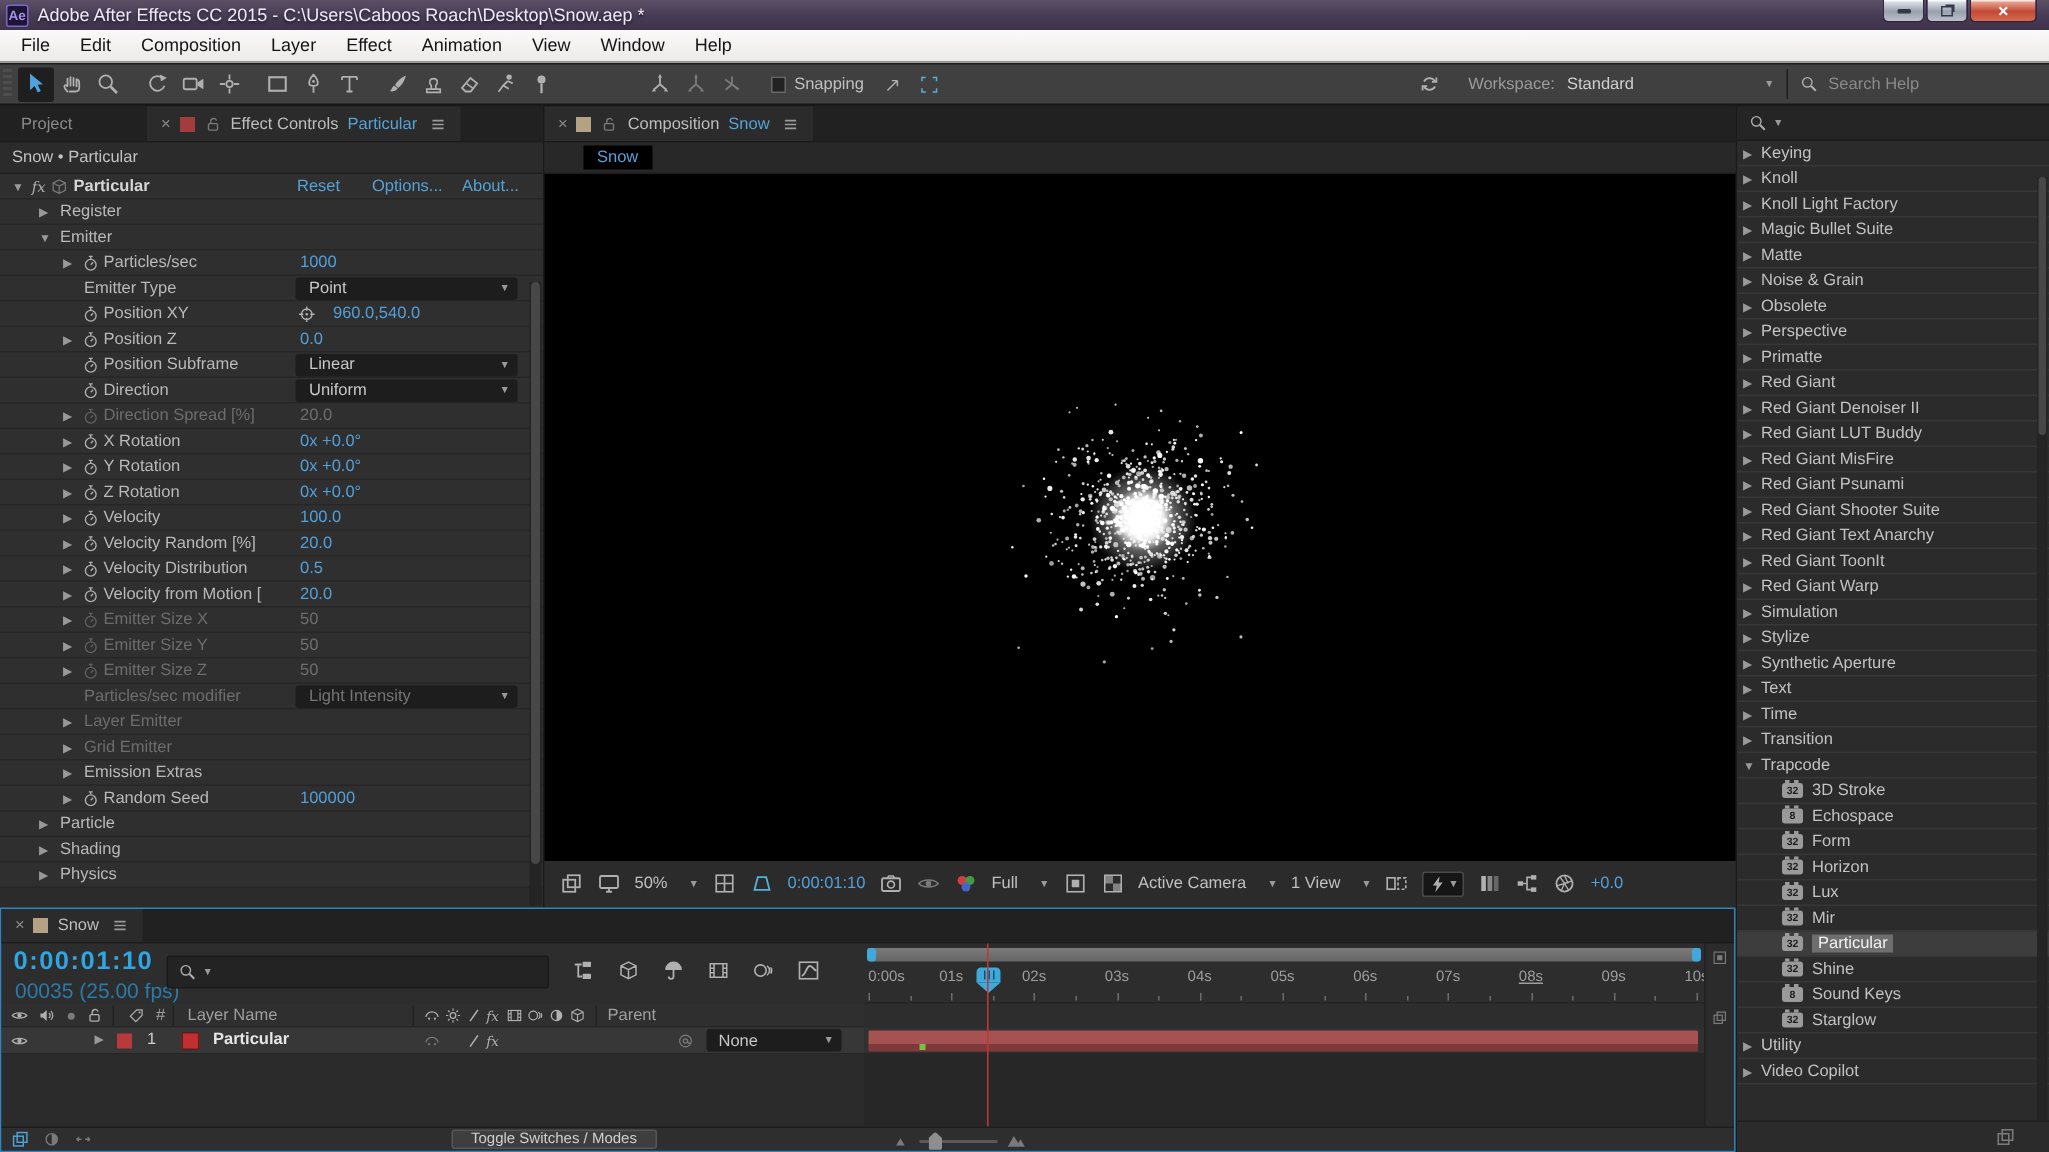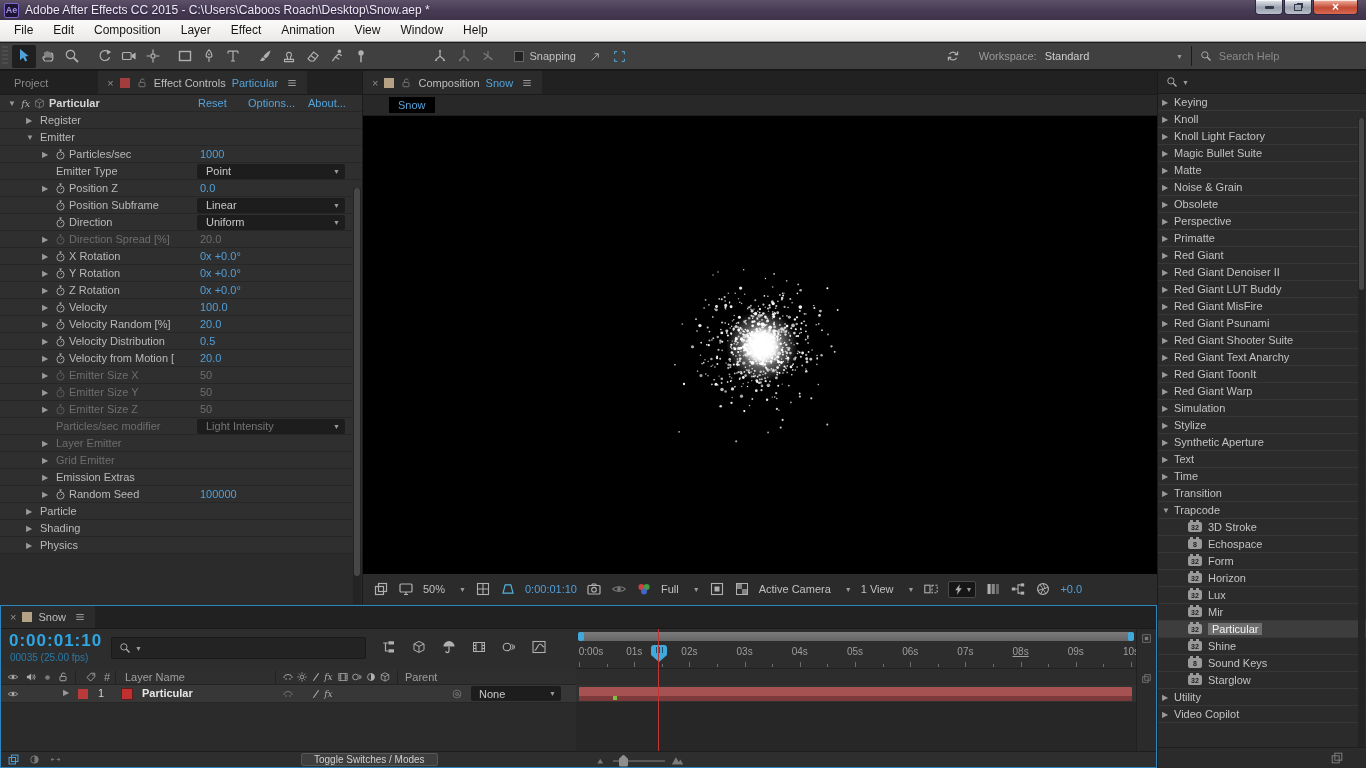--- a/index.html
+++ b/index.html
@@ -79,21 +79,21 @@
   .fxrow.sel{background:#3d3d3d}
   .fxrow .plabel{margin-left:6px}
   .fxrow .plabel.sel{background:#6e6e6e;color:#f2f2f2;padding:0 4px}
   .badge{width:14px;height:10px;margin-left:26px;background:#9a9a9a;border-radius:2px;color:#1d1d1d;font-size:7px;font-weight:bold;display:inline-flex;align-items:center;justify-content:center;position:relative;flex:0 0 auto}
   .badge:before{content:"";position:absolute;top:-2px;left:2px;width:3px;height:2px;background:#9a9a9a;box-shadow:6px 0 0 #9a9a9a}
   
   .timeline{position:absolute;left:0;top:605px;width:1157px;height:163px;background:#2d2d2d;border:1px solid #2d86c0}
   .tl-tabbar{height:23px;background:#212121;display:flex;border-bottom:1px solid #1a1a1a}
   .tl-mid{position:absolute;left:0;top:23px;width:575px;height:40px;background:#2d2d2d}
   .bigtc{position:absolute;left:8px;top:2px;font-size:17px;font-weight:bold;color:#2fa6e4;letter-spacing:1px}
-  .frameinfo{position:absolute;left:9px;top:23px;font-size:10px;color:#2a7aa8}
+  .frameinfo{position:absolute;left:9px;top:23px;font-size:14px;color:#2a7aa8}
   .tl-search{position:absolute;left:110px;top:8px;width:255px;height:22px;background:#232323;border:1px solid #1a1a1a;border-radius:2px;display:flex;align-items:center;gap:4px;padding-left:7px}
   .tl-icons{position:absolute;left:380px;top:10px;display:flex;gap:14px}
   .ruler{position:absolute;left:575px;top:23px;width:560px;height:40px;background:#2d2d2d;border-bottom:1px solid #222}
   .workarea{position:absolute;left:2px;top:3px;width:556px;height:9px;background:linear-gradient(#7b7b7b,#666);border-radius:3px}
   .wa-cap{position:absolute;top:0;width:6px;height:9px;background:#3fa9dc;border-radius:2px}
   .rlabel{position:absolute;top:17px;font-size:10px;color:#9e9e9e;transform:translateX(-50%)}
   .rtick{position:absolute;bottom:1px;width:1px;height:5px;background:#6d6d6d}
   .playhead{position:absolute;left:75px;top:16px;width:16px;height:16px}
   .ph-top{width:16px;height:10px;background:#3fa9dc;border-radius:3px 3px 0 0;display:flex;justify-content:center;gap:2px;align-items:center}
   .ph-top i{width:1px;height:6px;background:#17506e}
@@ -345,20 +345,23 @@
         </span>
       <span>Effect Controls</span>
       <span class="bname">Particular</span>
       <span class="pmenu ic s12">
           <svg viewBox="0 0 16 16">
             <path d="M3 4.6 H13 M3 8 H13 M3 11.4 H13" stroke="currentColor" stroke-width="1.5"></path>
           </svg>
         </span>
     </div>
   </div>
+  <div class="ecbread">
+      <span>Snow • Particular</span>
+    </div>
   <div class="echead">
     <span class="tw">▼</span>
     <span class="ic s13">
         <svg viewBox="0 0 16 16">
           <text x="1.5" y="12.5" font-size="12" font-style="italic" fill="currentColor" font-family="DejaVu Serif,serif">fx</text>
         </svg>
       </span>
     <span class="ic s13 dim">
         <svg viewBox="0 0 16 16">
           <path d="M8 2.4 L13 4.9 V10.9 L8 13.4 L3 10.9 V4.9 Z M3 4.9 L8 7.4 L13 4.9 M8 7.4 V13.4" stroke="currentColor" fill="none" stroke-width="1"></path>
@@ -389,20 +392,38 @@
         <span class="lbl">Particles/sec</span>
         <span class="val">1000</span>
       </div>
       <div class="ecrow" style="padding-left: 42px;">
         <span class="tw"></span>
         <span class="lbl">Emitter Type</span>
         <span class="ddbox">
           <span>Point</span>
           <span class="caret">▼</span>
         </span>
+      </div>
+      <div class="ecrow" style="padding-left: 42px;">
+        <span class="tw"></span>
+        <span class="ic s13">
+          <svg viewBox="0 0 16 16">
+            <circle cx="8" cy="9.2" r="4.4" stroke="currentColor" fill="none" stroke-width="1.1"></circle>
+            <path d="M6.4 2.4 h3.2 M8 2.4 V4.6 M8 9.2 L10 7.2" stroke="currentColor" stroke-width="1.1" fill="none"></path>
+          </svg>
+        </span>
+        <span class="lbl">Position XY</span>
+        <span class="ic s13 posic">
+          <svg viewBox="0 0 16 16">
+            <circle cx="8" cy="8" r="4.3" stroke="currentColor" fill="none" stroke-width="1.1"></circle>
+            <path d="M8 1.6 V5.2 M8 10.8 V14.4 M1.6 8 H5.2 M10.8 8 H14.4" stroke="currentColor" stroke-width="1.1"></path>
+            <circle cx="8" cy="8" r="1" fill="currentColor"></circle>
+          </svg>
+        </span>
+        <span class="posval">960.0,540.0</span>
       </div>
       <div class="ecrow" style="padding-left: 42px;">
         <span class="tw">▶</span>
         <span class="ic s13">
           <svg viewBox="0 0 16 16">
             <circle cx="8" cy="9.2" r="4.4" stroke="currentColor" fill="none" stroke-width="1.1"></circle>
             <path d="M6.4 2.4 h3.2 M8 2.4 V4.6 M8 9.2 L10 7.2" stroke="currentColor" stroke-width="1.1" fill="none"></path>
           </svg>
         </span>
         <span class="lbl">Position Z</span>

